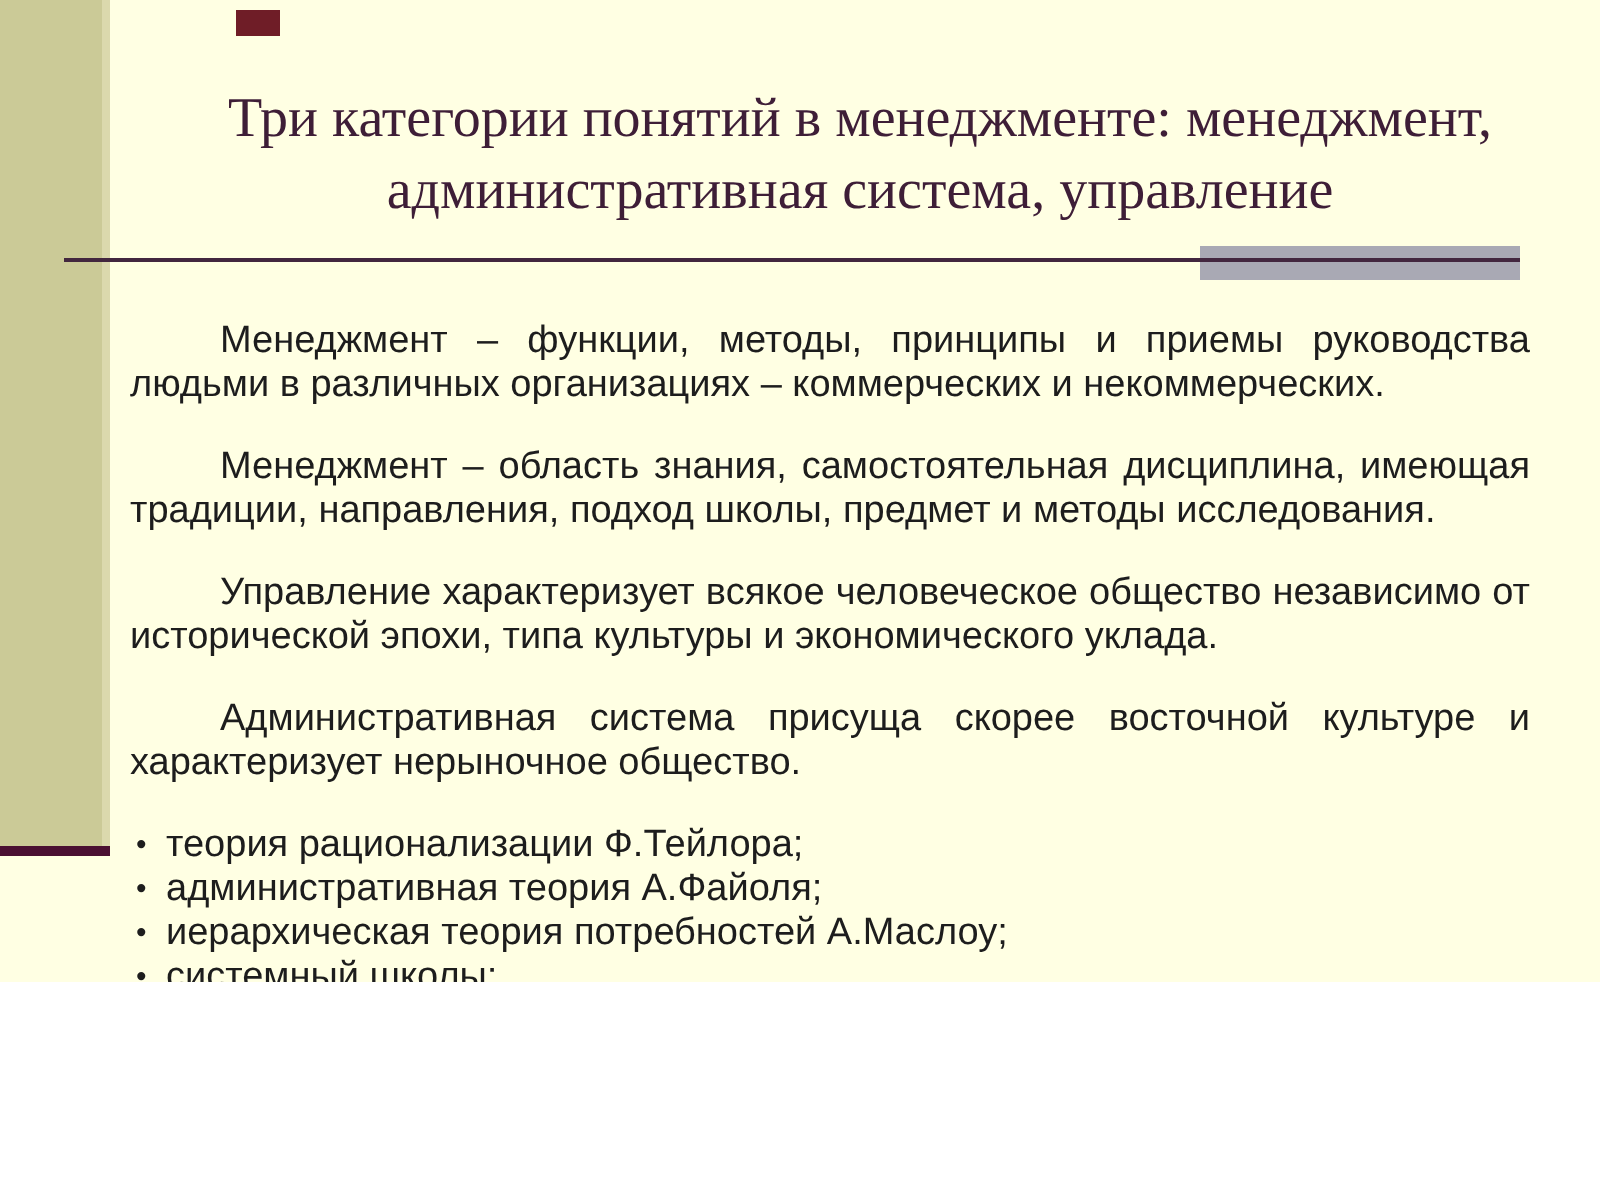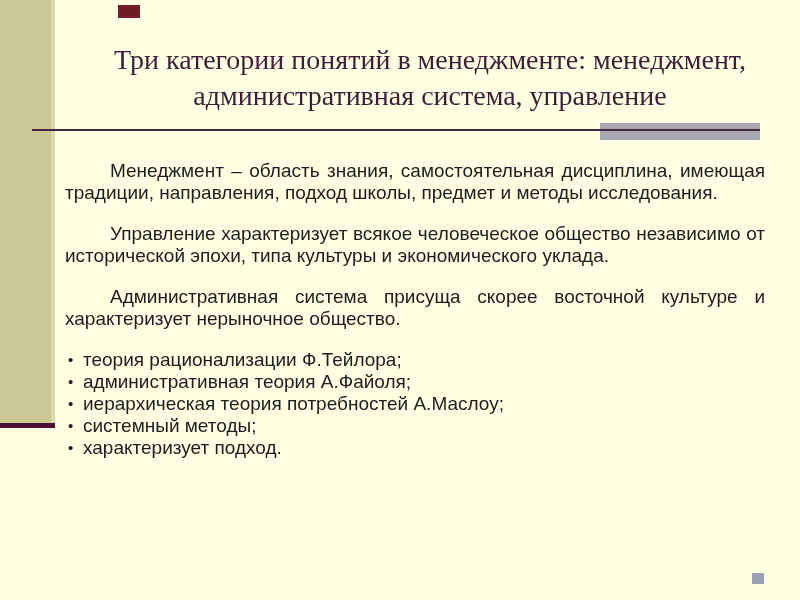--- a/index.html
+++ b/index.html
@@ -1,18 +1,18 @@
 <!DOCTYPE html>
 <html><head>
 <meta charset="utf-8">
 <style>
   html,body { margin:0; padding:0; }
   .slide {
     position: relative;
-    width: 800px; height: 600px;
+    width: 800px; height: 491px;
     background: #ffffe3;
     overflow: hidden;
     font-family: "Liberation Sans", sans-serif;
   }
   .sidebar {
     position: absolute; left: 0; top: 0;
     width: 55px; height: 423px;
     background: #cbca97;
   }
   .sidebar-edge {
@@ -96,41 +96,42 @@
 
   <h1 class="title" style="margin:0; font-weight:normal;">
     <span class="title-line">Три категории понятий в менеджменте: менеджмент,</span>
     <span class="title-line">административная система, управление</span>
   </h1>
 
   <div class="divider-gray"></div>
   <div class="divider-line"></div>
 
   <div class="body-text">
+    <p>Менеджмент – функции, методы, принципы и приемы руководства людьми в различных организациях – коммерческих и некоммерческих.</p>
     <p>Менеджмент – область знания, самостоятельная дисциплина, имеющая традиции, направления, подход школы, предмет и методы исследования.</p>
     <p>Управление характеризует всякое человеческое общество независимо от исторической эпохи, типа культуры и экономического уклада.</p>
     <p>Административная система присуща скорее восточной культуре и характеризует нерыночное общество.</p>
 
 
     <div class="bullet-list">
       <div class="bullet-item">
         <span class="bullet-dot">•</span>
         <span>теория рационализации Ф.Тейлора;</span>
       </div>
       <div class="bullet-item">
         <span class="bullet-dot">•</span>
         <span>административная теория А.Файоля;</span>
       </div>
       <div class="bullet-item">
         <span class="bullet-dot">•</span>
         <span>иерархическая теория потребностей А.Маслоу;</span>
       </div>
       <div class="bullet-item">
         <span class="bullet-dot">•</span>
-        <span>системный методы;</span>
+        <span>системный школы;</span>
       </div>
       <div class="bullet-item">
         <span class="bullet-dot">•</span>
         <span>характеризует подход.</span>
       </div>
     </div>
   </div>
 
 </div>
 

